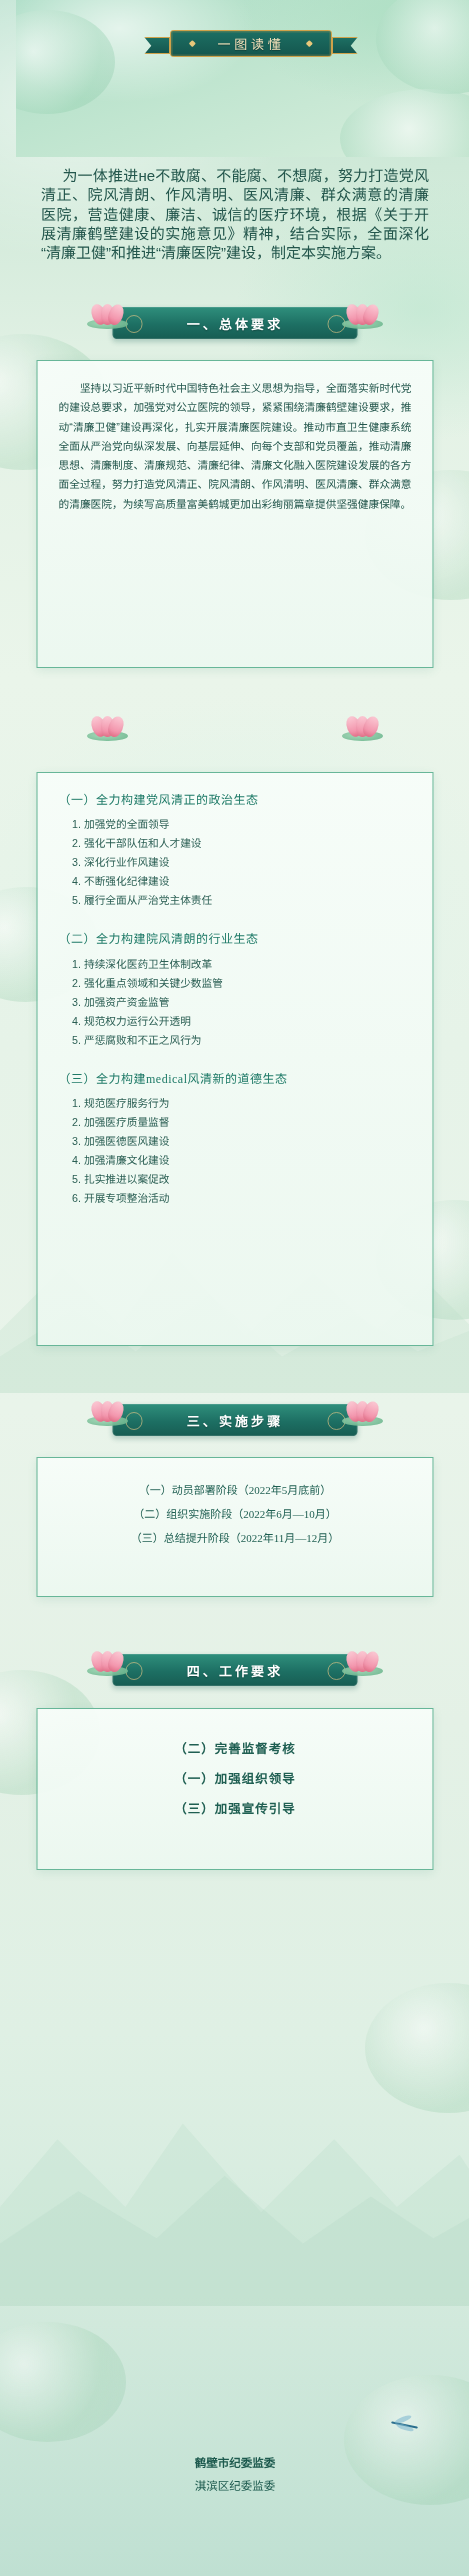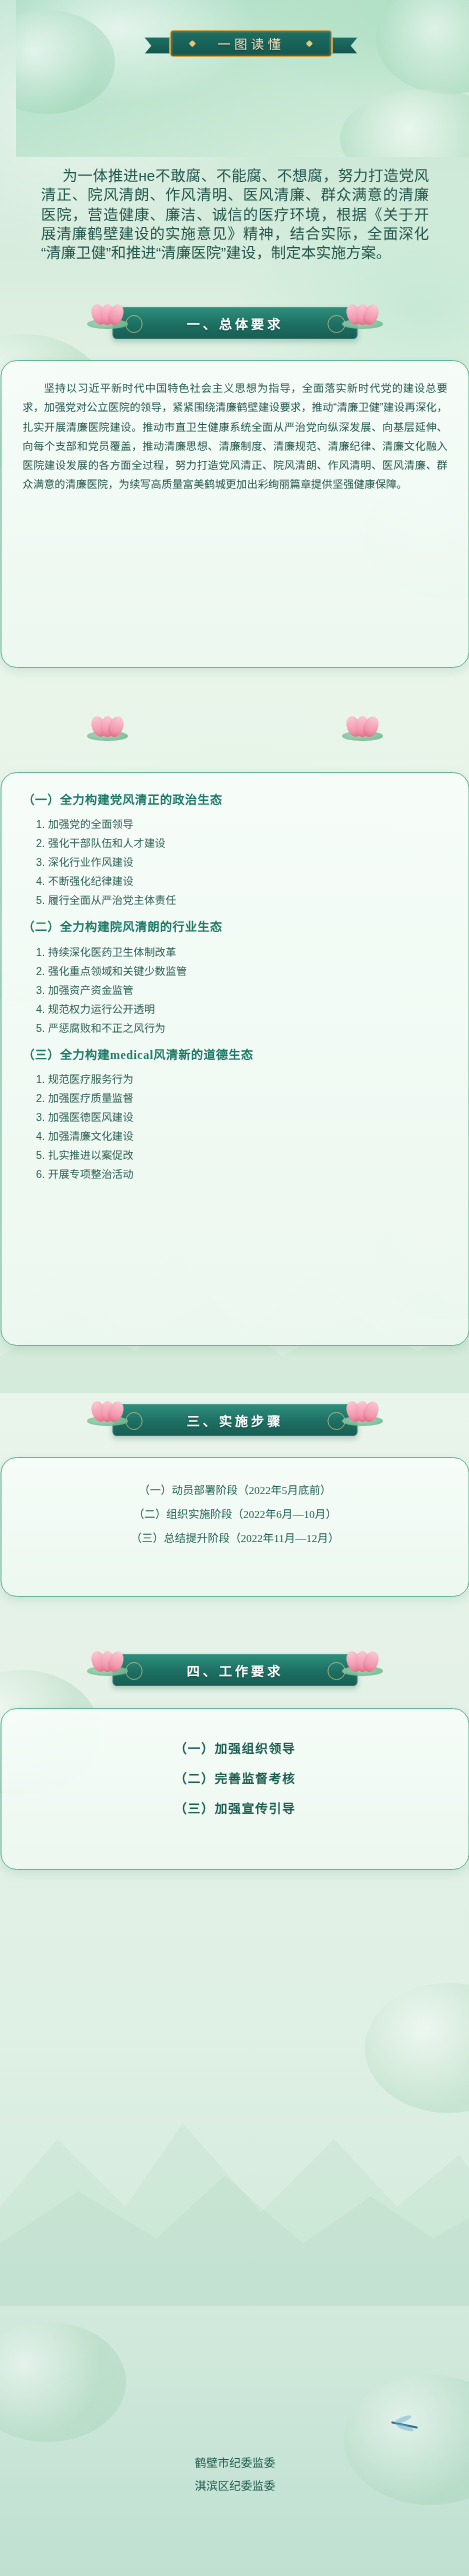--- a/index.html
+++ b/index.html
@@ -209,44 +209,44 @@
     border-radius: 50%;
     background: radial-gradient(ellipse at 40% 40%, #9fd6b4, #5fae84);
     opacity: .9;
   }
 
   
   .card {
     position: absolute;
     left: 50%;
     transform: translateX(-50%);
-    width: 469px;
+    width: 397px;
     background: linear-gradient(180deg, rgba(247,253,249,0.96), rgba(236,248,240,0.94));
     border: 1px solid #67b698;
-    border-radius: 16px;
+    border-radius: 0;
     box-shadow: 0 3.1px 9.4px rgba(60,140,115,0.14);
   }
   .card-inner {
     padding: 18px 21px 19px 21px;
     font-size: 10.7px;
     line-height: 19.3px;
     color: #23564c;
     text-align: justify;
   }
   .card-inner p { text-indent: 21.4px; }
 
   .group-title {
     font-size: 12px;
-    font-weight: bold;
+    font-weight: normal;
     color: #1e7a67;
     letter-spacing: 0.5px;
     margin: 0 0 5.2px 0;
     font-family: "Liberation Serif", "DejaVu Serif", serif;
   }
-  .group-title.spaced { margin-top: 8px; }
+  .group-title.spaced { margin-top: 20px; }
   ol.items, ul.items { list-style: none; margin: 0 0 0 13.6px; padding: 0; }
   ol.items li {
     font-size: 10.7px;
     line-height: 19px;
     color: #2b5f54;
   }
 
   .step-line {
     font-size: 11px;
     line-height: 24px;
@@ -445,29 +445,29 @@
   </div>
   <div class="lotus" style="left:340px; top:1646px;">
     <div class="pad"></div>
     <div class="petal" style="left:7.3px; transform:rotate(-22deg);"></div>
     <div class="petal" style="left:15.7px;"></div>
     <div class="petal" style="left:24px; transform:rotate(22deg);"></div>
   </div>
 
   <div class="card" style="top:1708px; height:162px;">
     <div class="card-inner" style="padding:25px 15.7px;">
+      <div class="req-line">（二）完善监督考核</div>
       <div class="req-line">（一）加强组织领导</div>
-      <div class="req-line">（二）完善监督考核</div>
       <div class="req-line">（三）加强宣传引导</div>
     </div>
   </div>
 
   <div class="dragonfly" style="left:386px; top:2411px;">
     <div class="body"></div>
     <div class="wing w1"></div>
     <div class="wing w2"></div>
   </div>
 
-  <div class="footer" style="top:2453px;">鹤壁市纪委监委</div>
+  <div class="footer" style="top:2453px;font-weight:bold;">鹤壁市纪委监委</div>
   <div class="footer" style="top:2476px;">淇滨区纪委监委</div>
 
 </div>
 
 
 </body></html>

